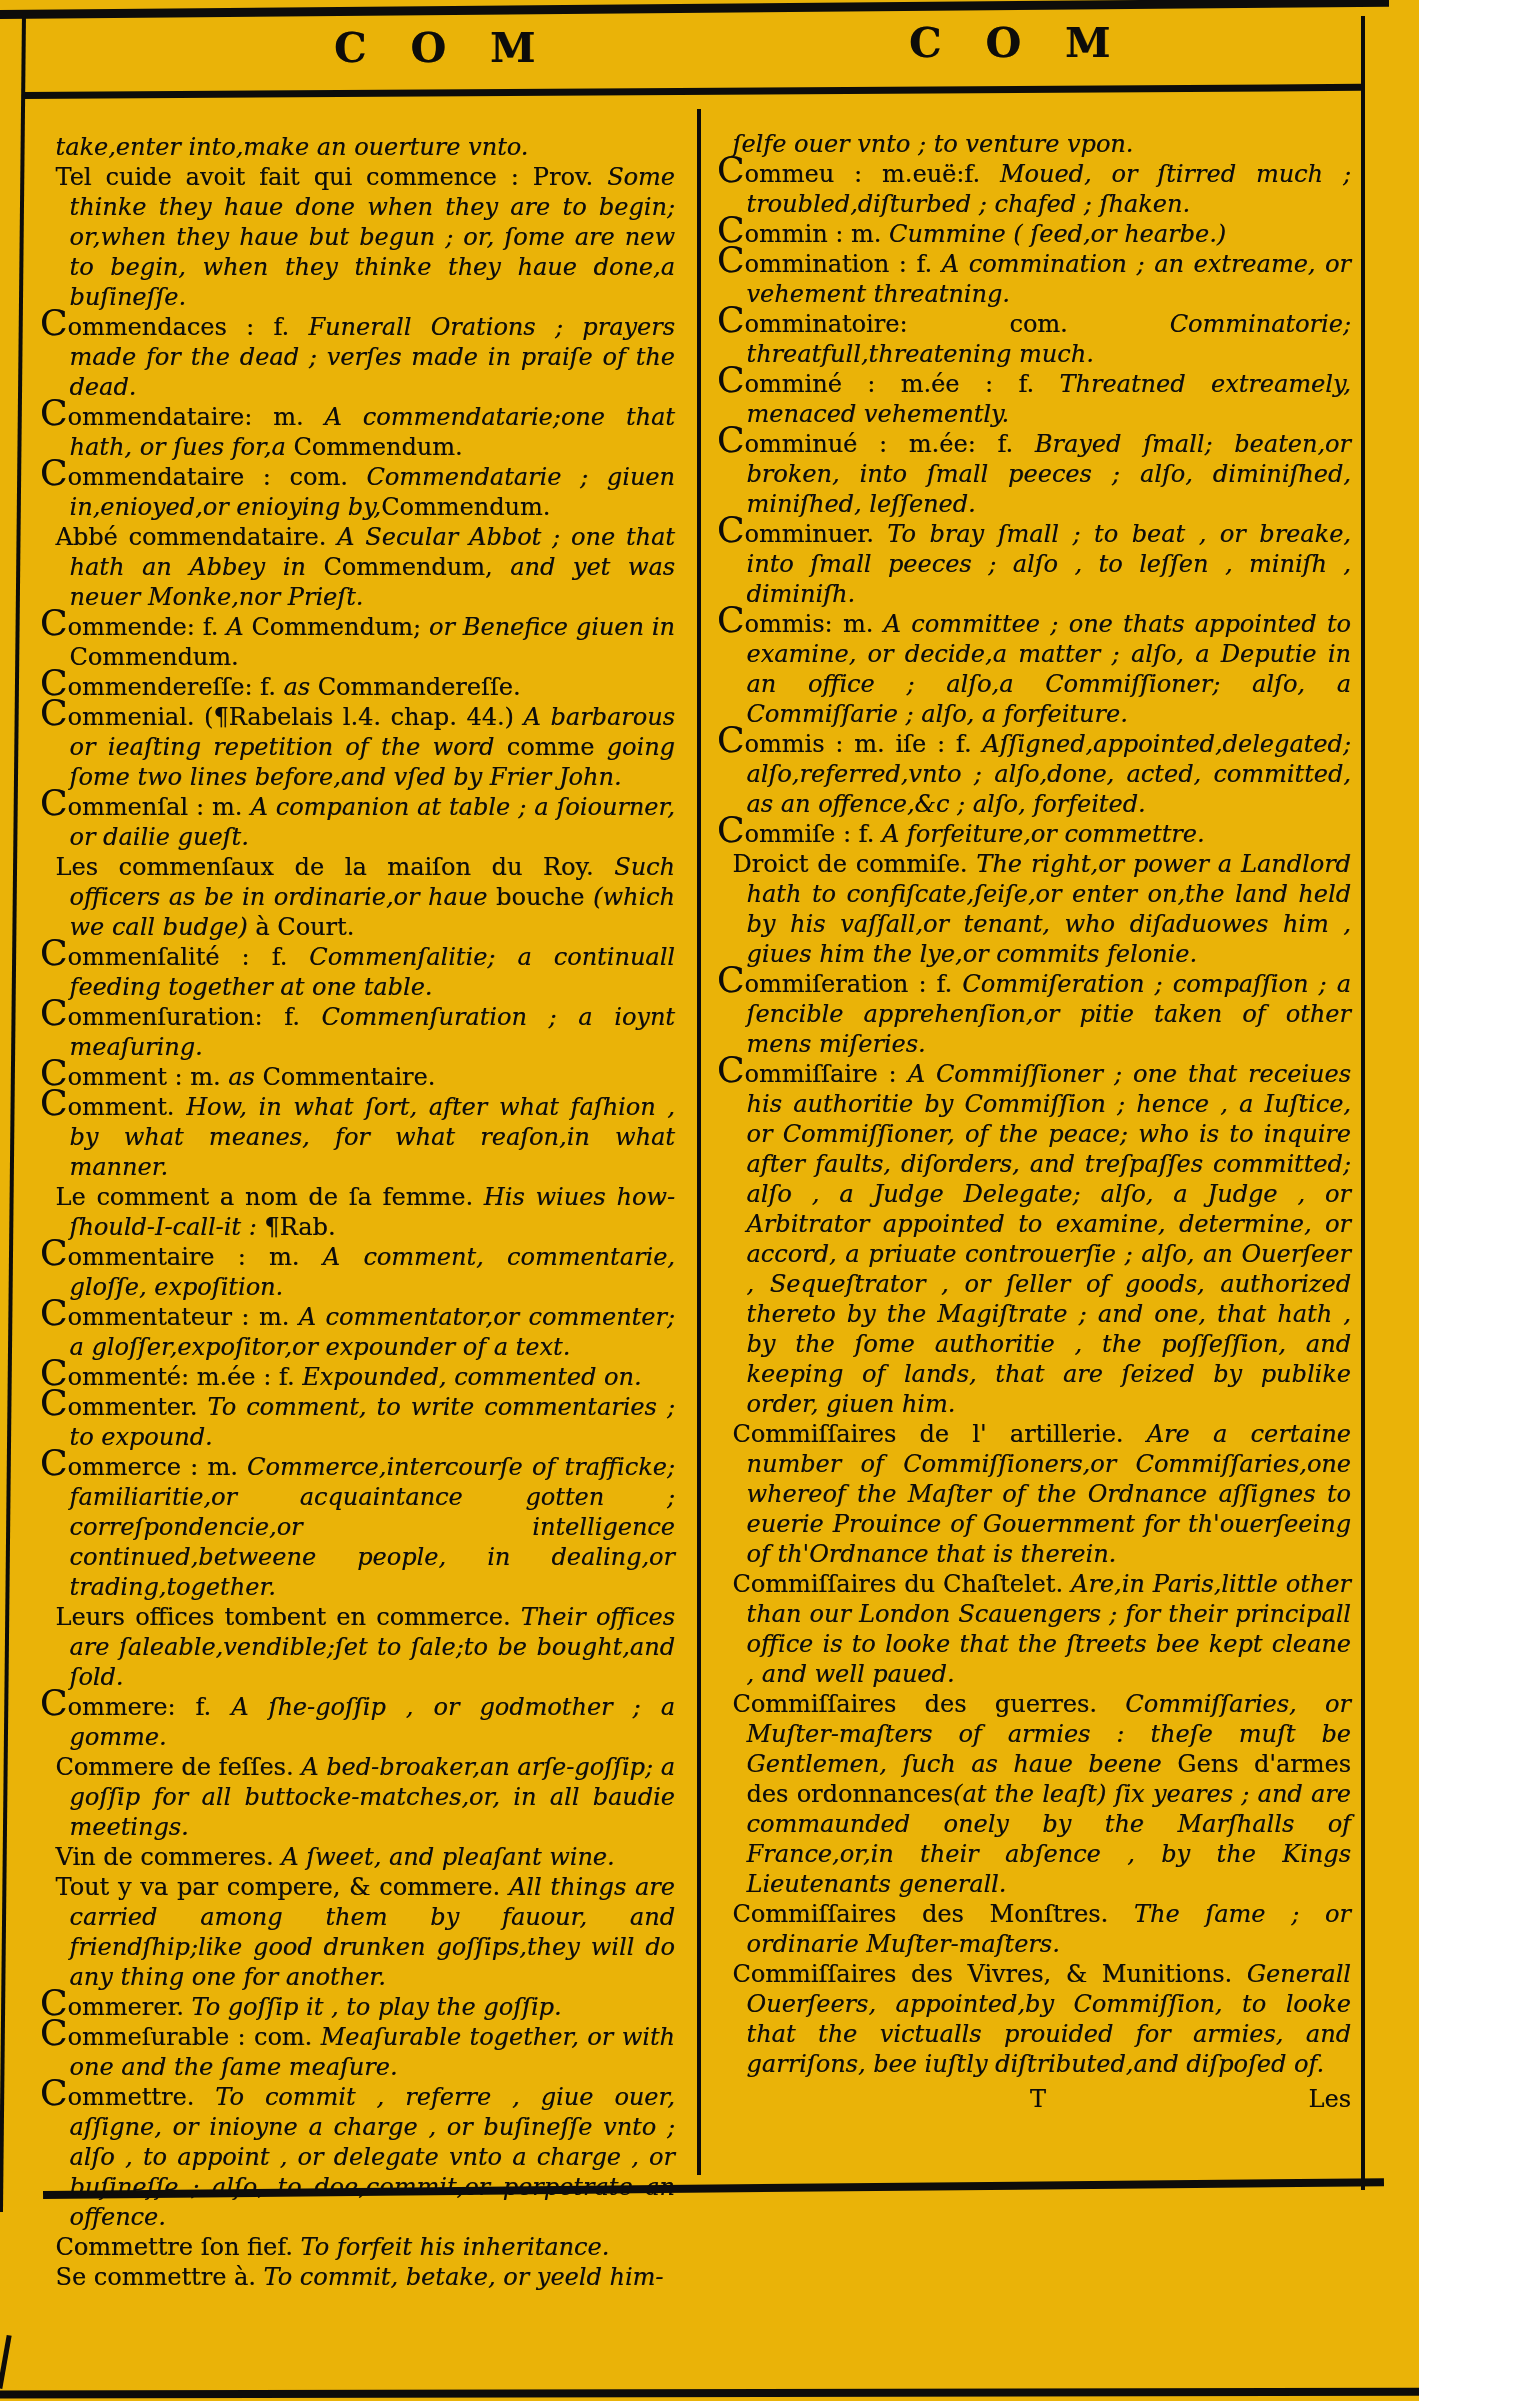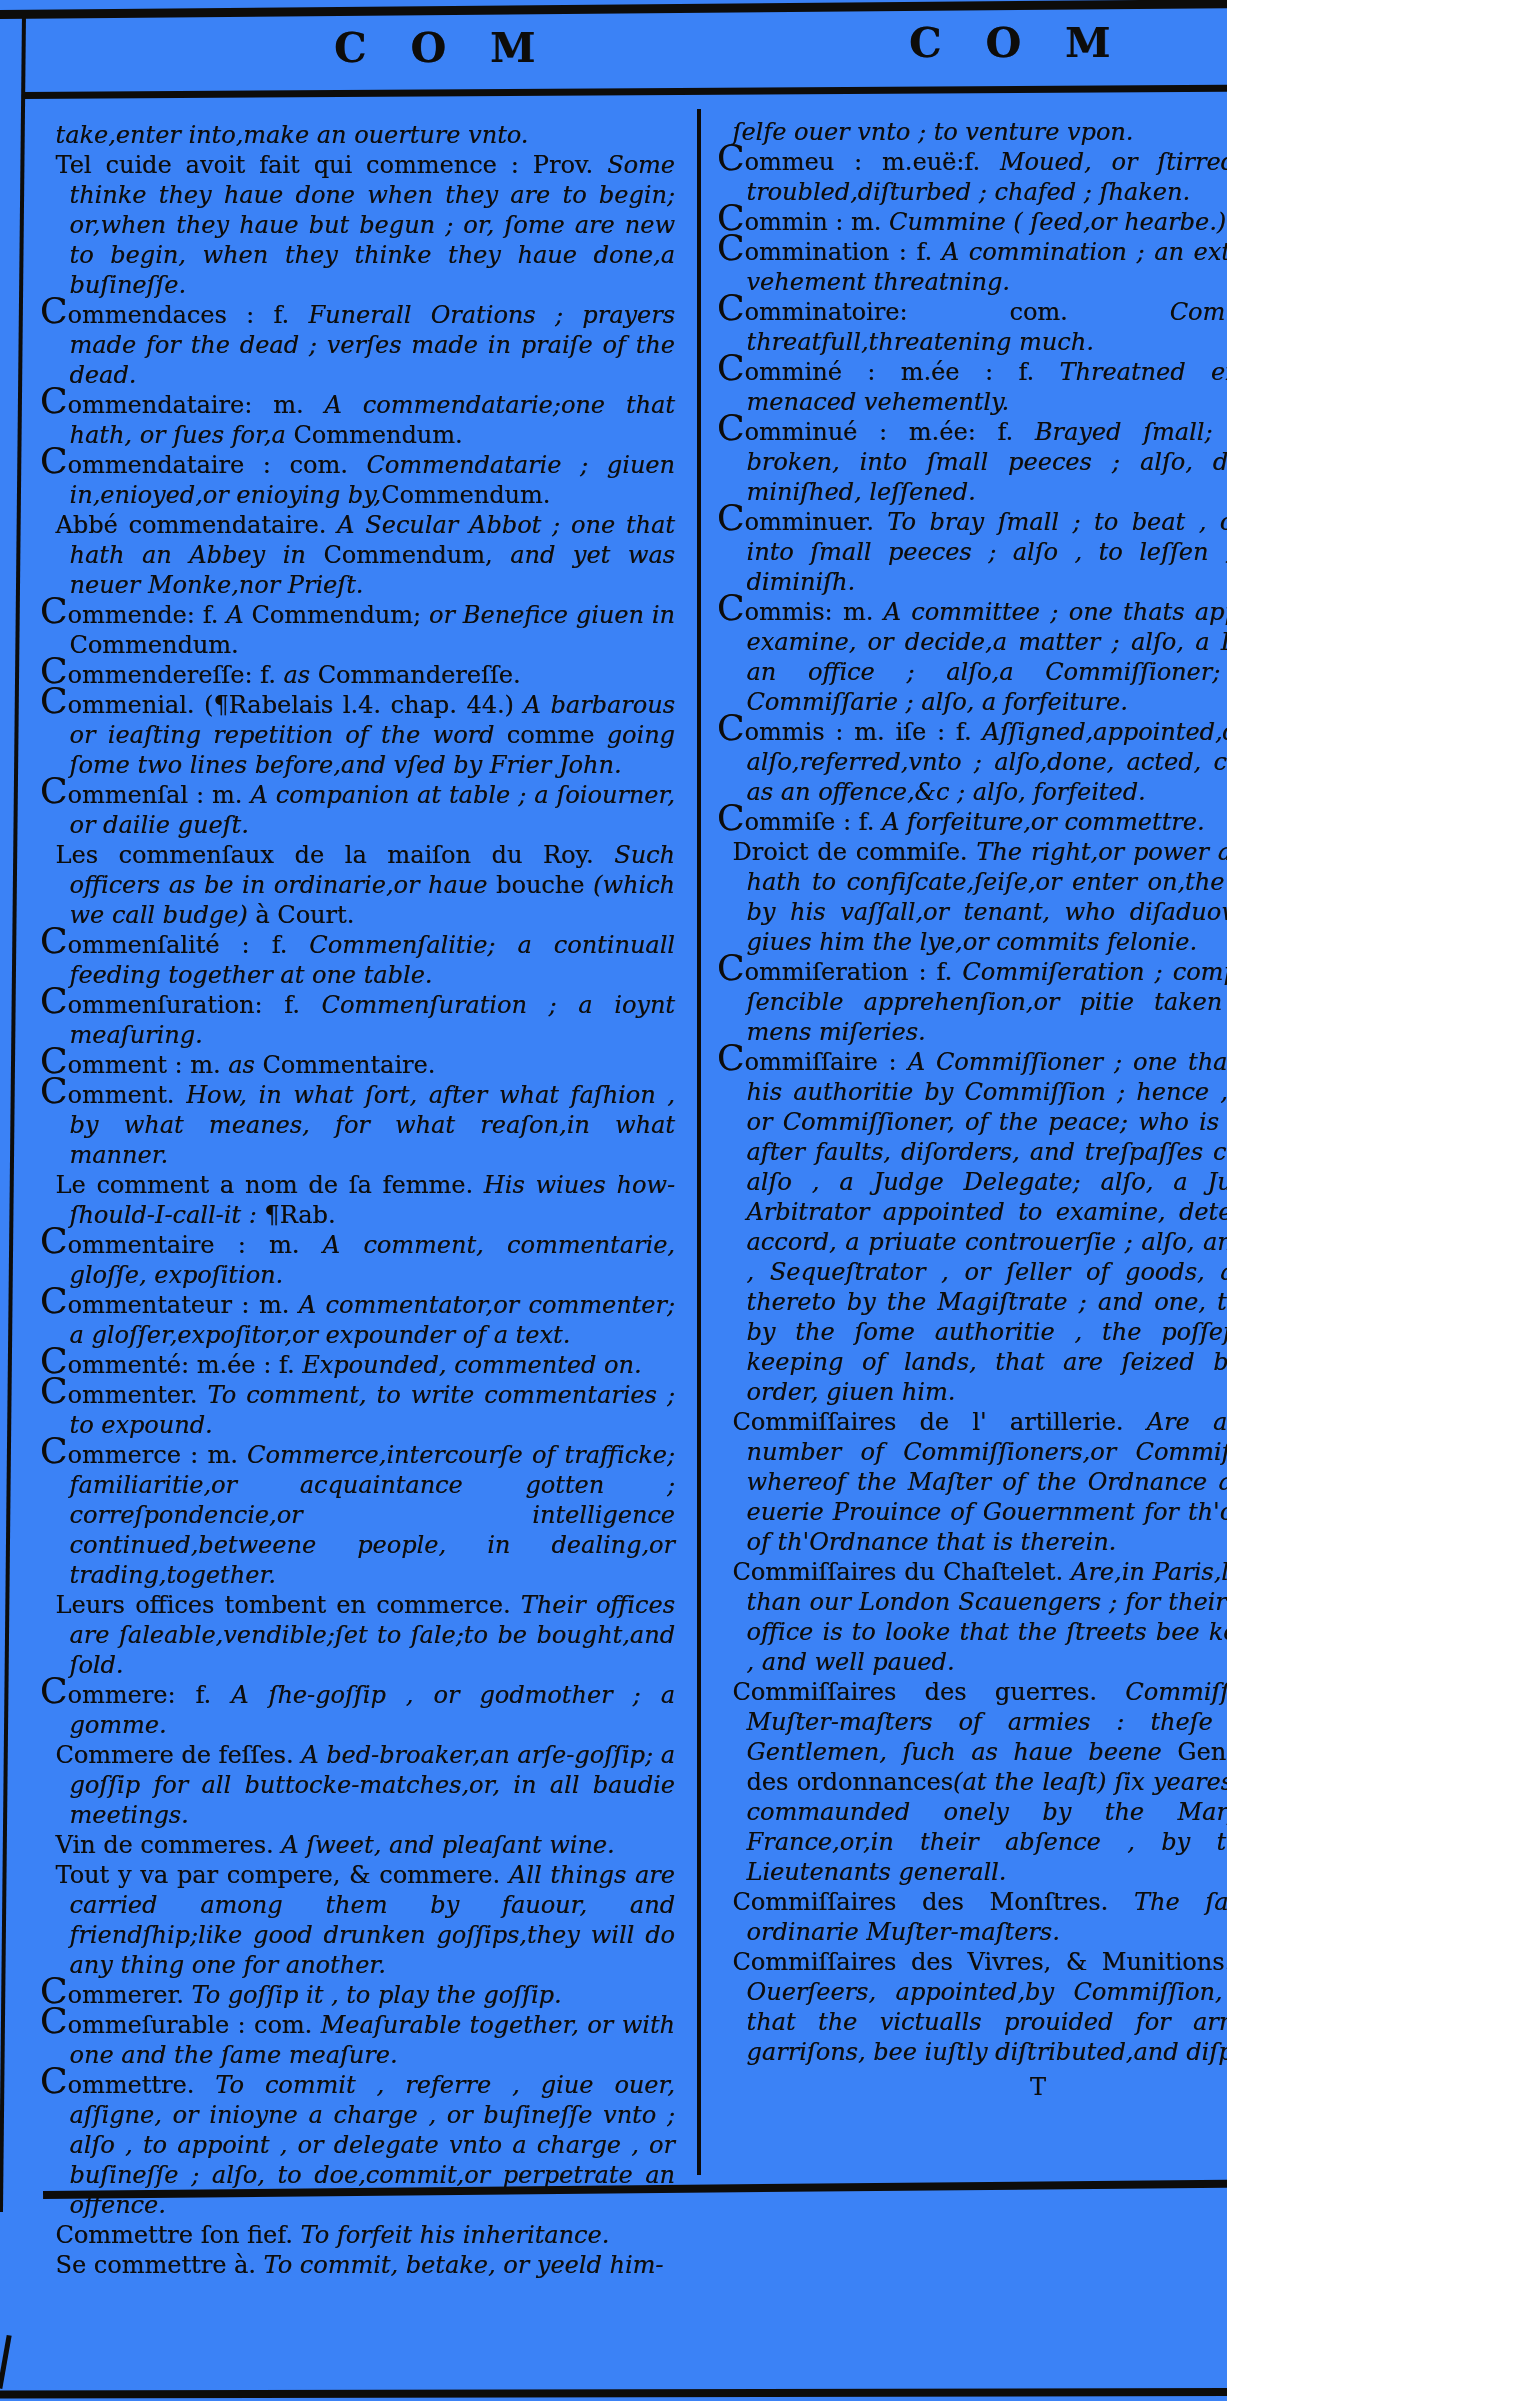--- a/index.html
+++ b/index.html
@@ -1,36 +1,36 @@
 <!DOCTYPE html>
 <html style="font-size:14px"><head>
 <meta charset="utf-8">
 <style>
   html,body{margin:0;padding:0;background:#ffffff;}
   .page{
-    position:relative;width:1227px;height:2401px;background:#3b82f6;
+    position:relative;width:1419px;height:2401px;background:#eab308;
     overflow:hidden;font-family:"DejaVu Serif",serif;color:#0d0c0a;
   }
   .rule{position:absolute;background:#0d0c0a;}
   #top-rule{left:-5.2px;top:10.4px;width:1394px;height:8.7px;transform:rotate(-0.5deg);transform-origin:0 0;}
   #header-rule{left:24px;top:92px;width:1337px;height:7px;transform:rotate(-0.35deg);transform-origin:0 0;}
   #left-border{left:22px;top:14px;width:3.5px;height:2198px;transform:rotate(0.6deg);transform-origin:0 0;}
   #right-border{left:1361px;top:15.6px;width:4.3px;height:2174px;}
   #column-divider{left:697px;top:109px;width:4.3px;height:2066px;}
   #bottom-rule{left:43px;top:2191px;width:1341px;height:7.8px;transform:rotate(-0.55deg);transform-origin:0 0;}
   #page-bottom-edge{left:0;top:2389px;width:1535px;height:7.8px;transform:rotate(-0.12deg);}
   #corner-mark{left:1.7px;top:2335px;width:5.2px;height:54px;transform:rotate(10deg);}
   .hdr{
     position:absolute;font-size:41px;font-weight:bold;letter-spacing:14.8px;
     white-space:nowrap;text-shadow:0.3px 0.3px 0 rgba(13,12,10,0.6);
   }
   #hdr-left{left:334px;top:24px;}
   #hdr-right{left:909px;top:19px;}
   .textblock{
-    position:absolute;left:40px;top:120px;width:1311px;
+    position:absolute;left:40px;top:132px;width:1311px;
     display:flex;gap:42px;
     font-size:24px;line-height:30px;
     text-shadow:0.3px 0.3px 0 rgba(13,12,10,0.55);
   }
   .col{text-align:justify;}
   #col-left{width:635px;}
   #col-right{width:634px;margin-top:-3.5px;}
   .entry{margin:0;padding-left:29.5px;text-indent:-29.5px;}
   .entry.sub{padding-left:29.5px;text-indent:-14px;}
   .entry.cont{padding-left:29.5px;text-indent:-14px;}

